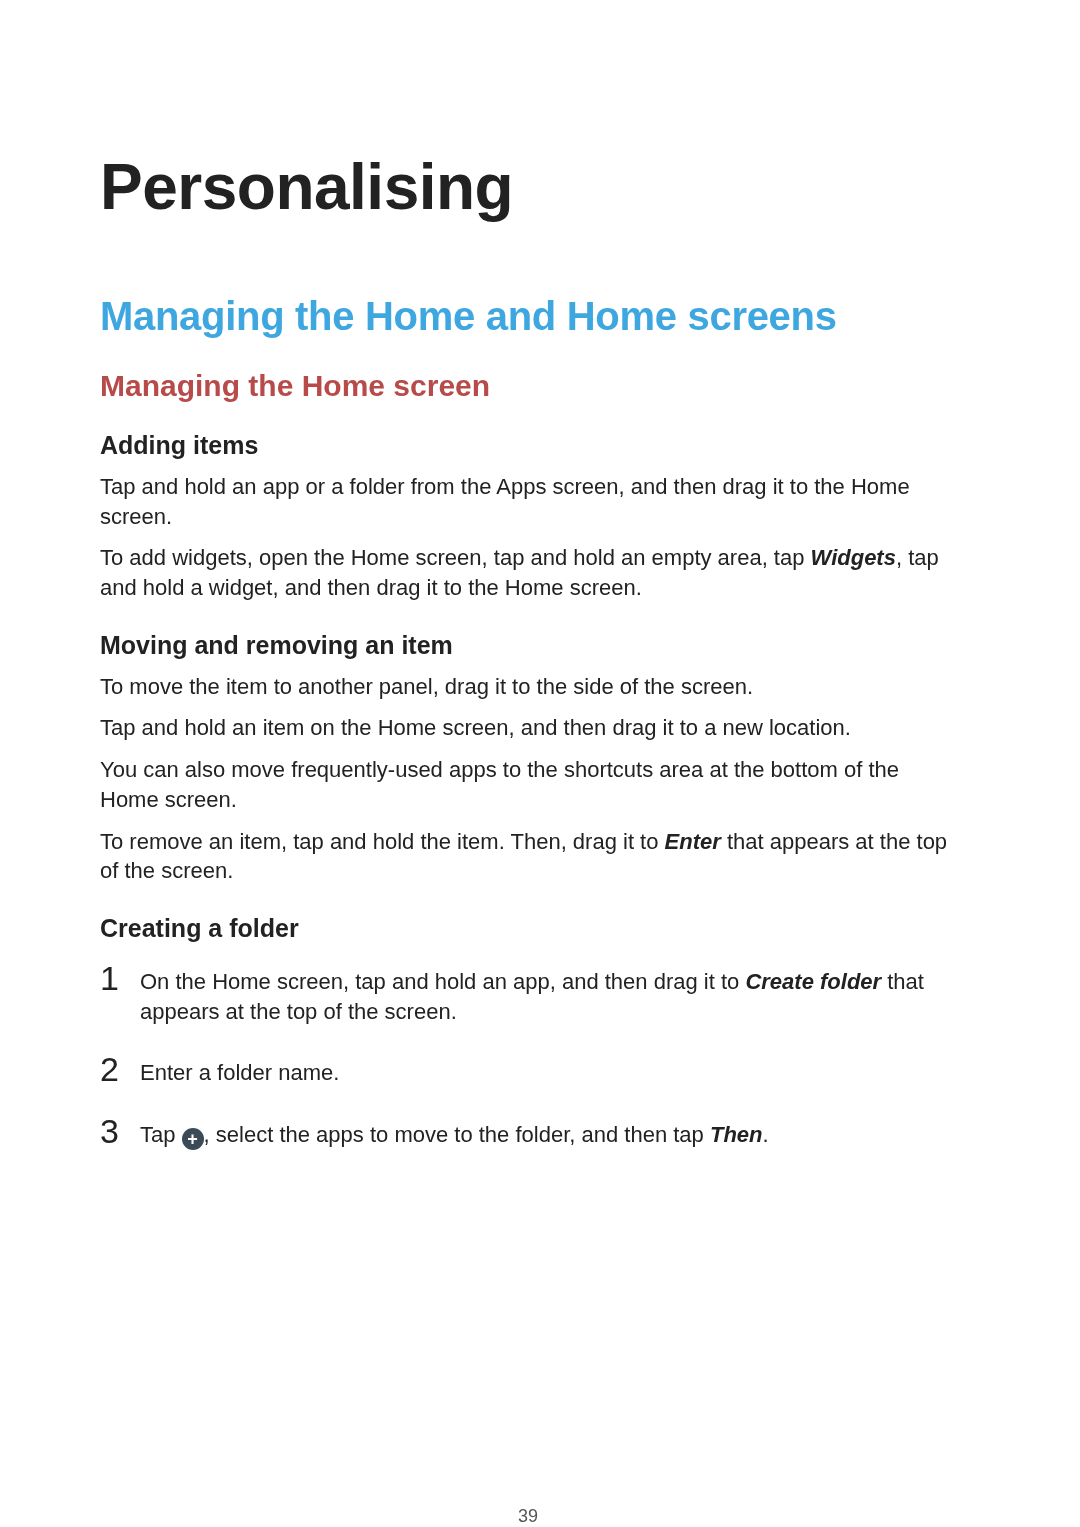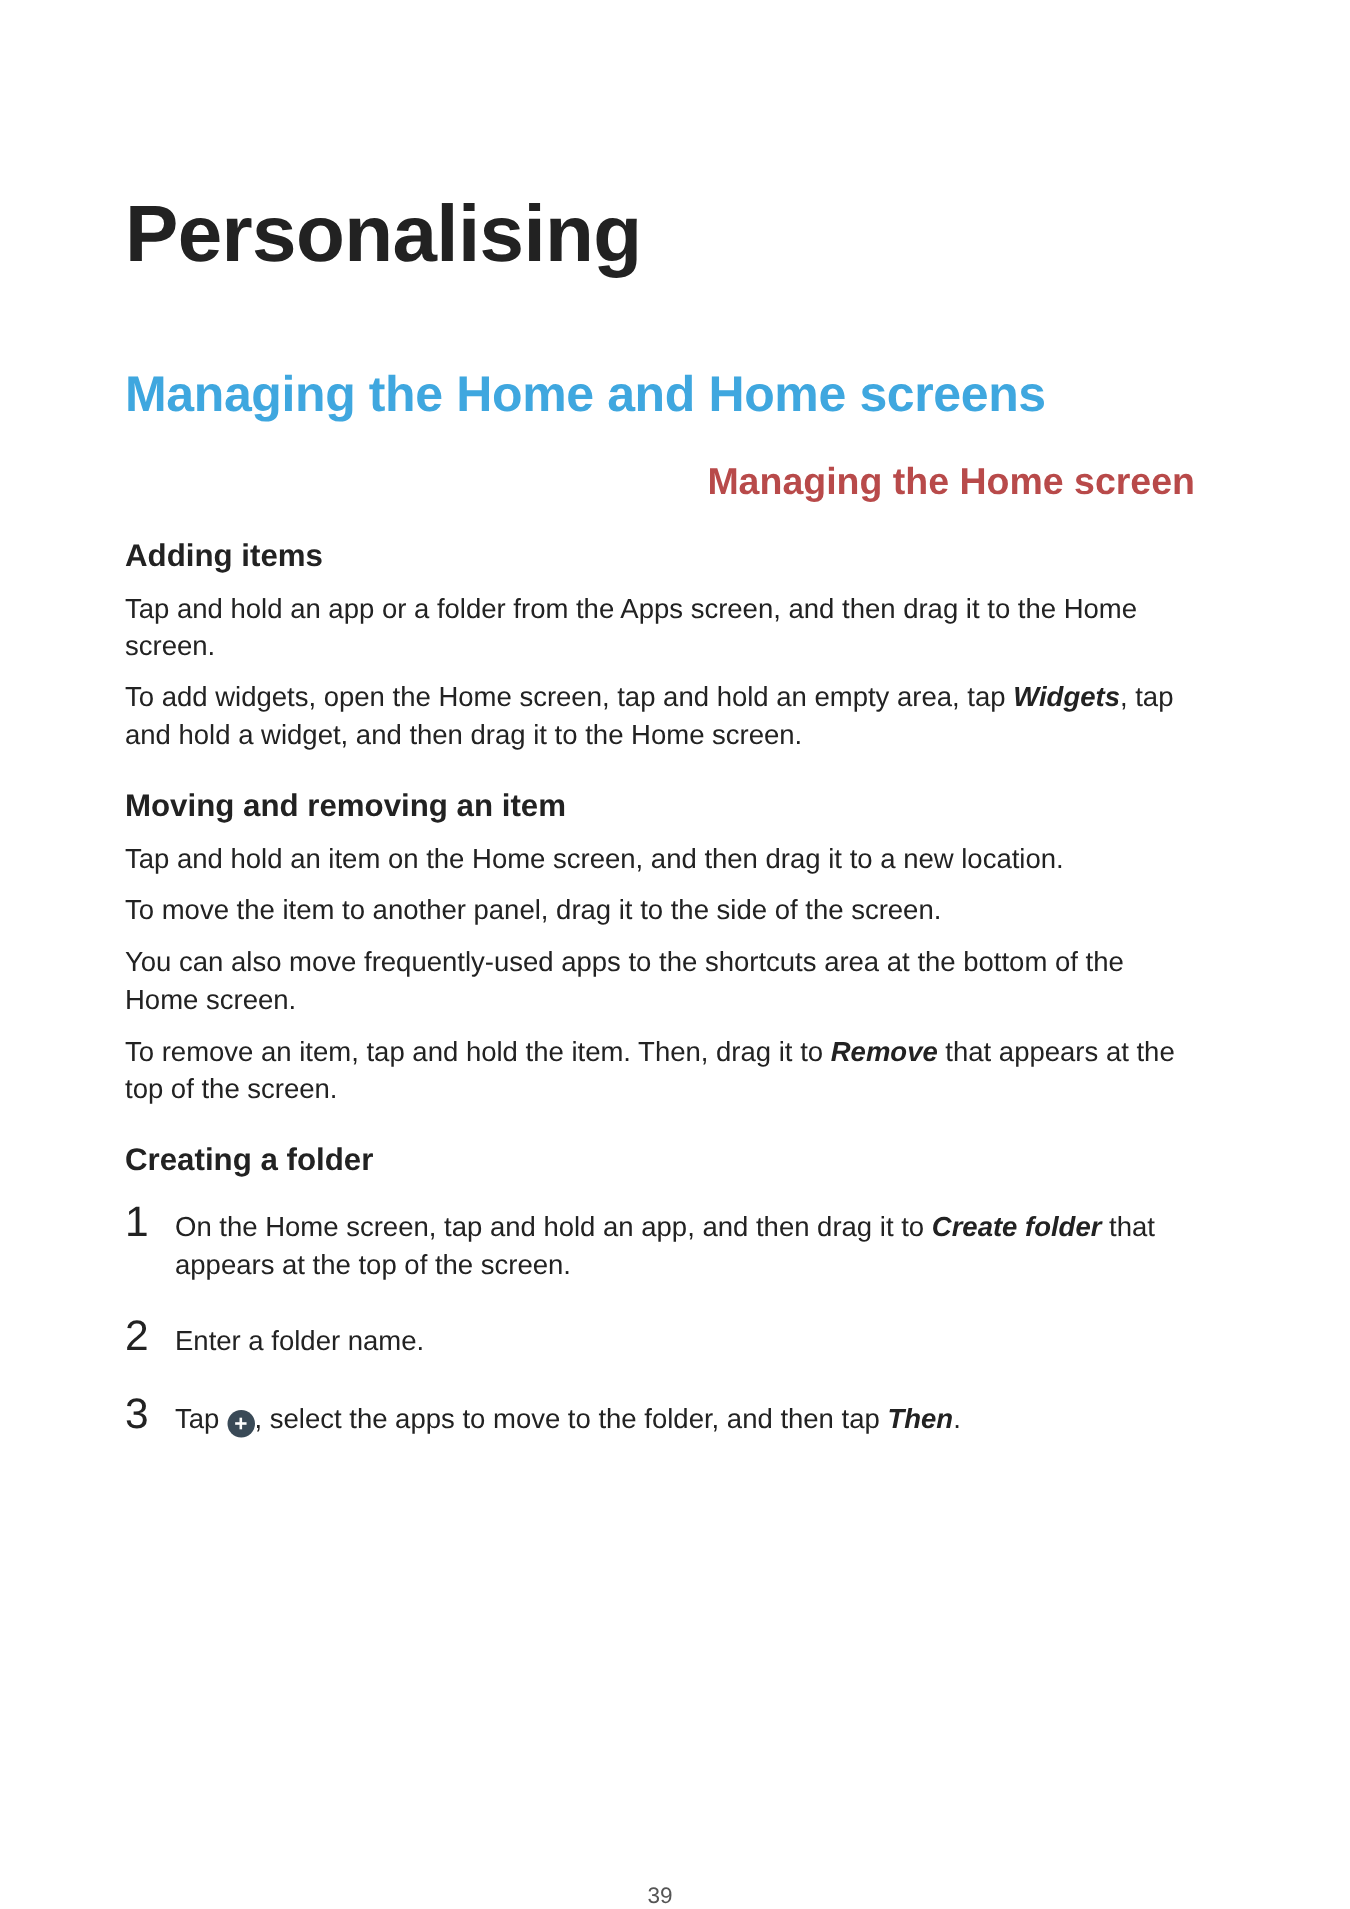--- a/index.html
+++ b/index.html
@@ -29,21 +29,20 @@
     font-weight: 700;
     color: #3fa7df;
     margin: 0 0 30px 0;
     letter-spacing: -0.3px;
   }
   .h3 {
     font-size: 30px;
     font-weight: 700;
     color: #b84a4a;
     margin: 0 0 24px 0;
-    text-align: right;
   }
   .h4 {
     font-size: 25px;
     font-weight: 700;
     color: #222;
     margin: 28px 0 12px 0;
   }
   .p {
     font-size: 22px;
     line-height: 1.35;
@@ -114,25 +113,25 @@
 
   <div class="h3">Managing the Home screen</div>
 
   <div class="h4">Adding items</div>
   <p class="p">Tap and hold an app or a folder from the Apps screen, and then drag it to the Home screen.</p>
   <p class="p">
     <span>To add widgets, open the Home screen, tap and hold an empty area, tap </span><span class="bold">Widgets</span><span>, tap and hold a widget, and then drag it to the Home screen.</span>
   </p>
 
   <div class="h4">Moving and removing an item</div>
+  <p class="p">To move the item to another panel, drag it to the side of the screen.</p>
   <p class="p">Tap and hold an item on the Home screen, and then drag it to a new location.</p>
-  <p class="p">To move the item to another panel, drag it to the side of the screen.</p>
   <p class="p">You can also move frequently-used apps to the shortcuts area at the bottom of the Home screen.</p>
   <p class="p">
-    <span>To remove an item, tap and hold the item. Then, drag it to </span><span class="bold">Remove</span><span> that appears at the top of the screen.</span>
+    <span>To remove an item, tap and hold the item. Then, drag it to </span><span class="bold">Enter</span><span> that appears at the top of the screen.</span>
   </p>
 
   <div class="h4">Creating a folder</div>
 
   <ol class="ol">
     <li>
       <span class="ol-num">1</span>
       <span class="ol-body">
         <span>On the Home screen, tap and hold an app, and then drag it to </span><span class="bold">Create folder</span><span> that appears at the top of the screen.</span>
       </span>

